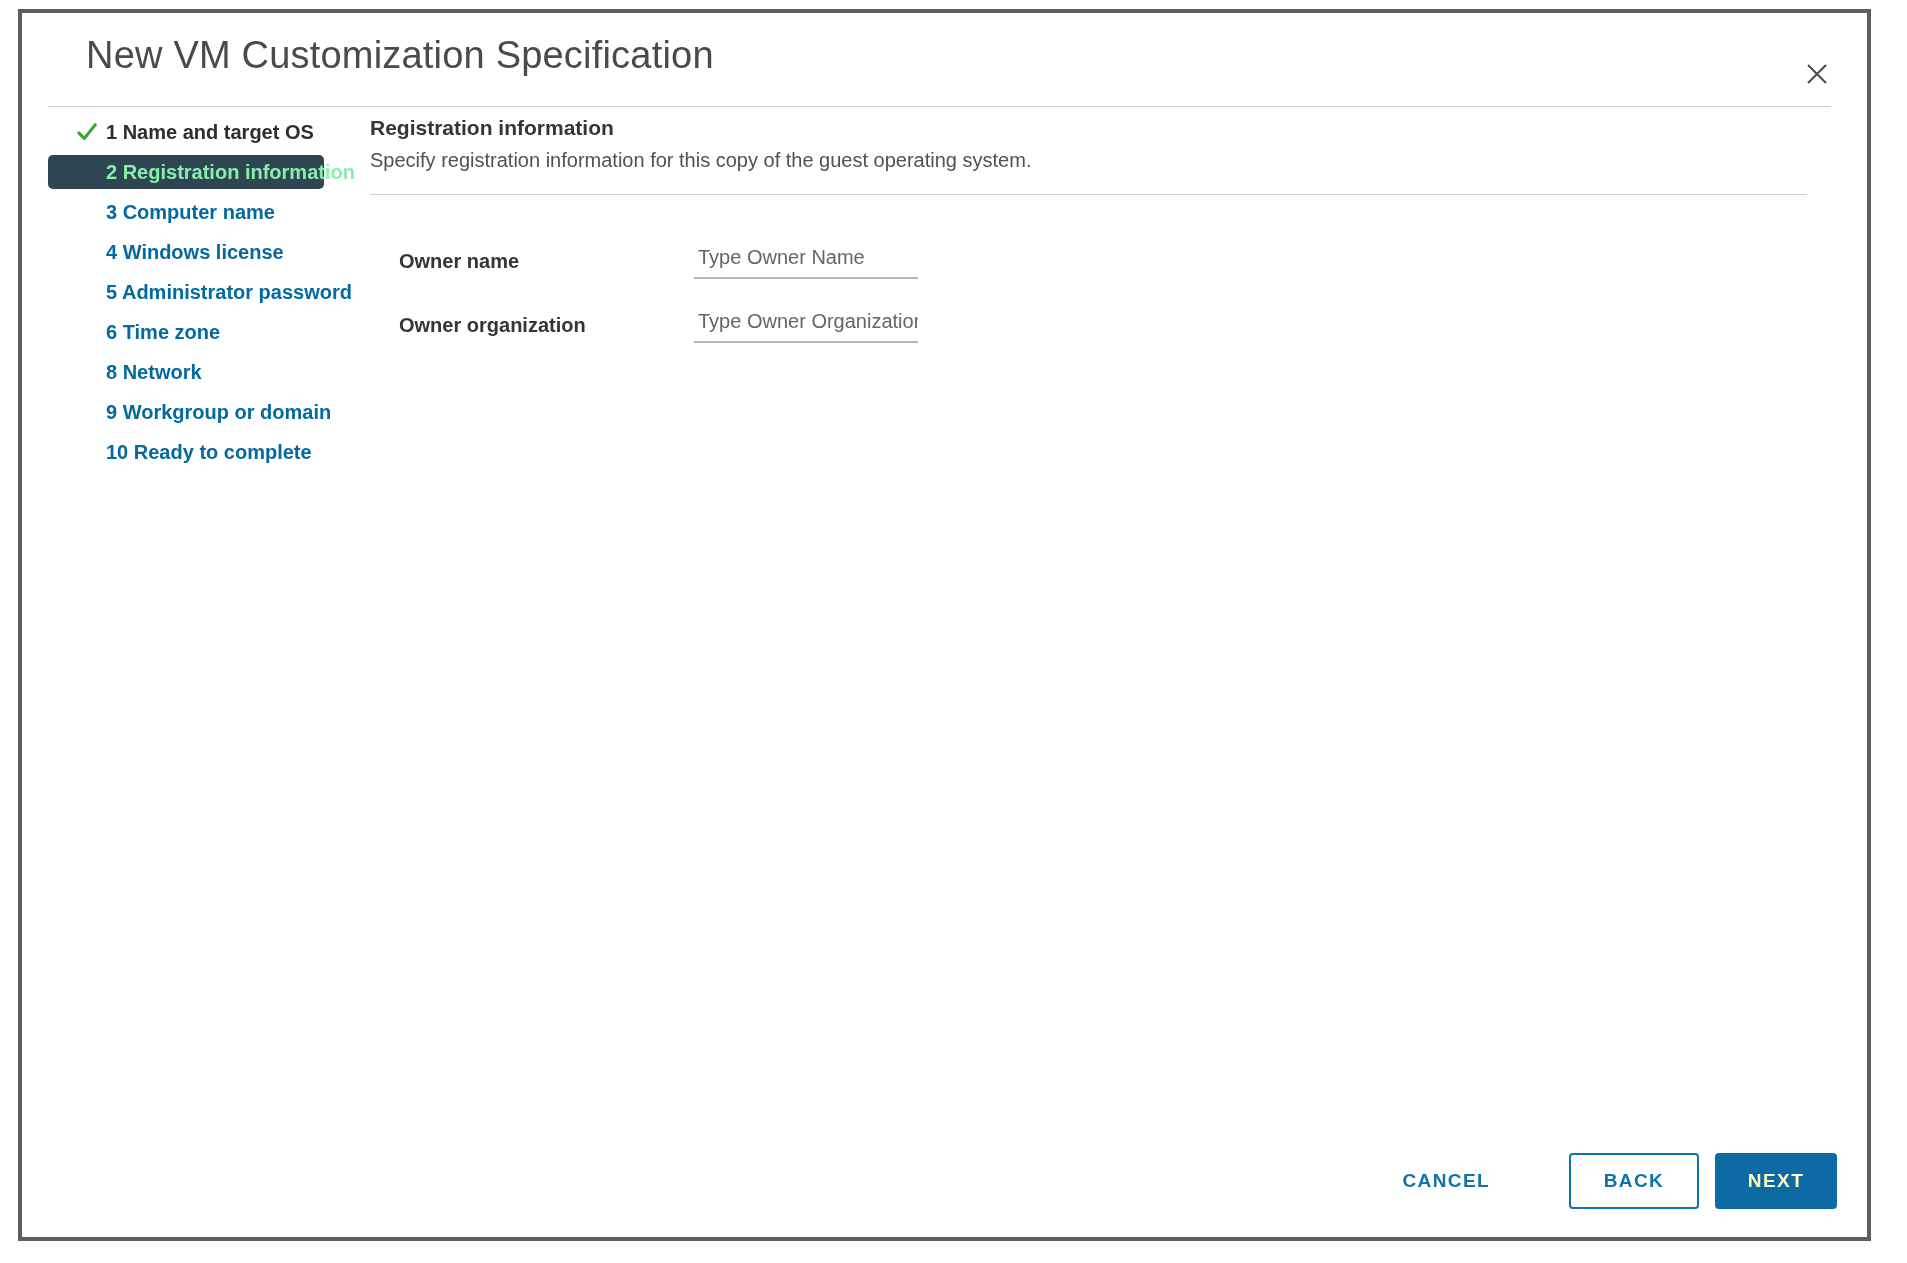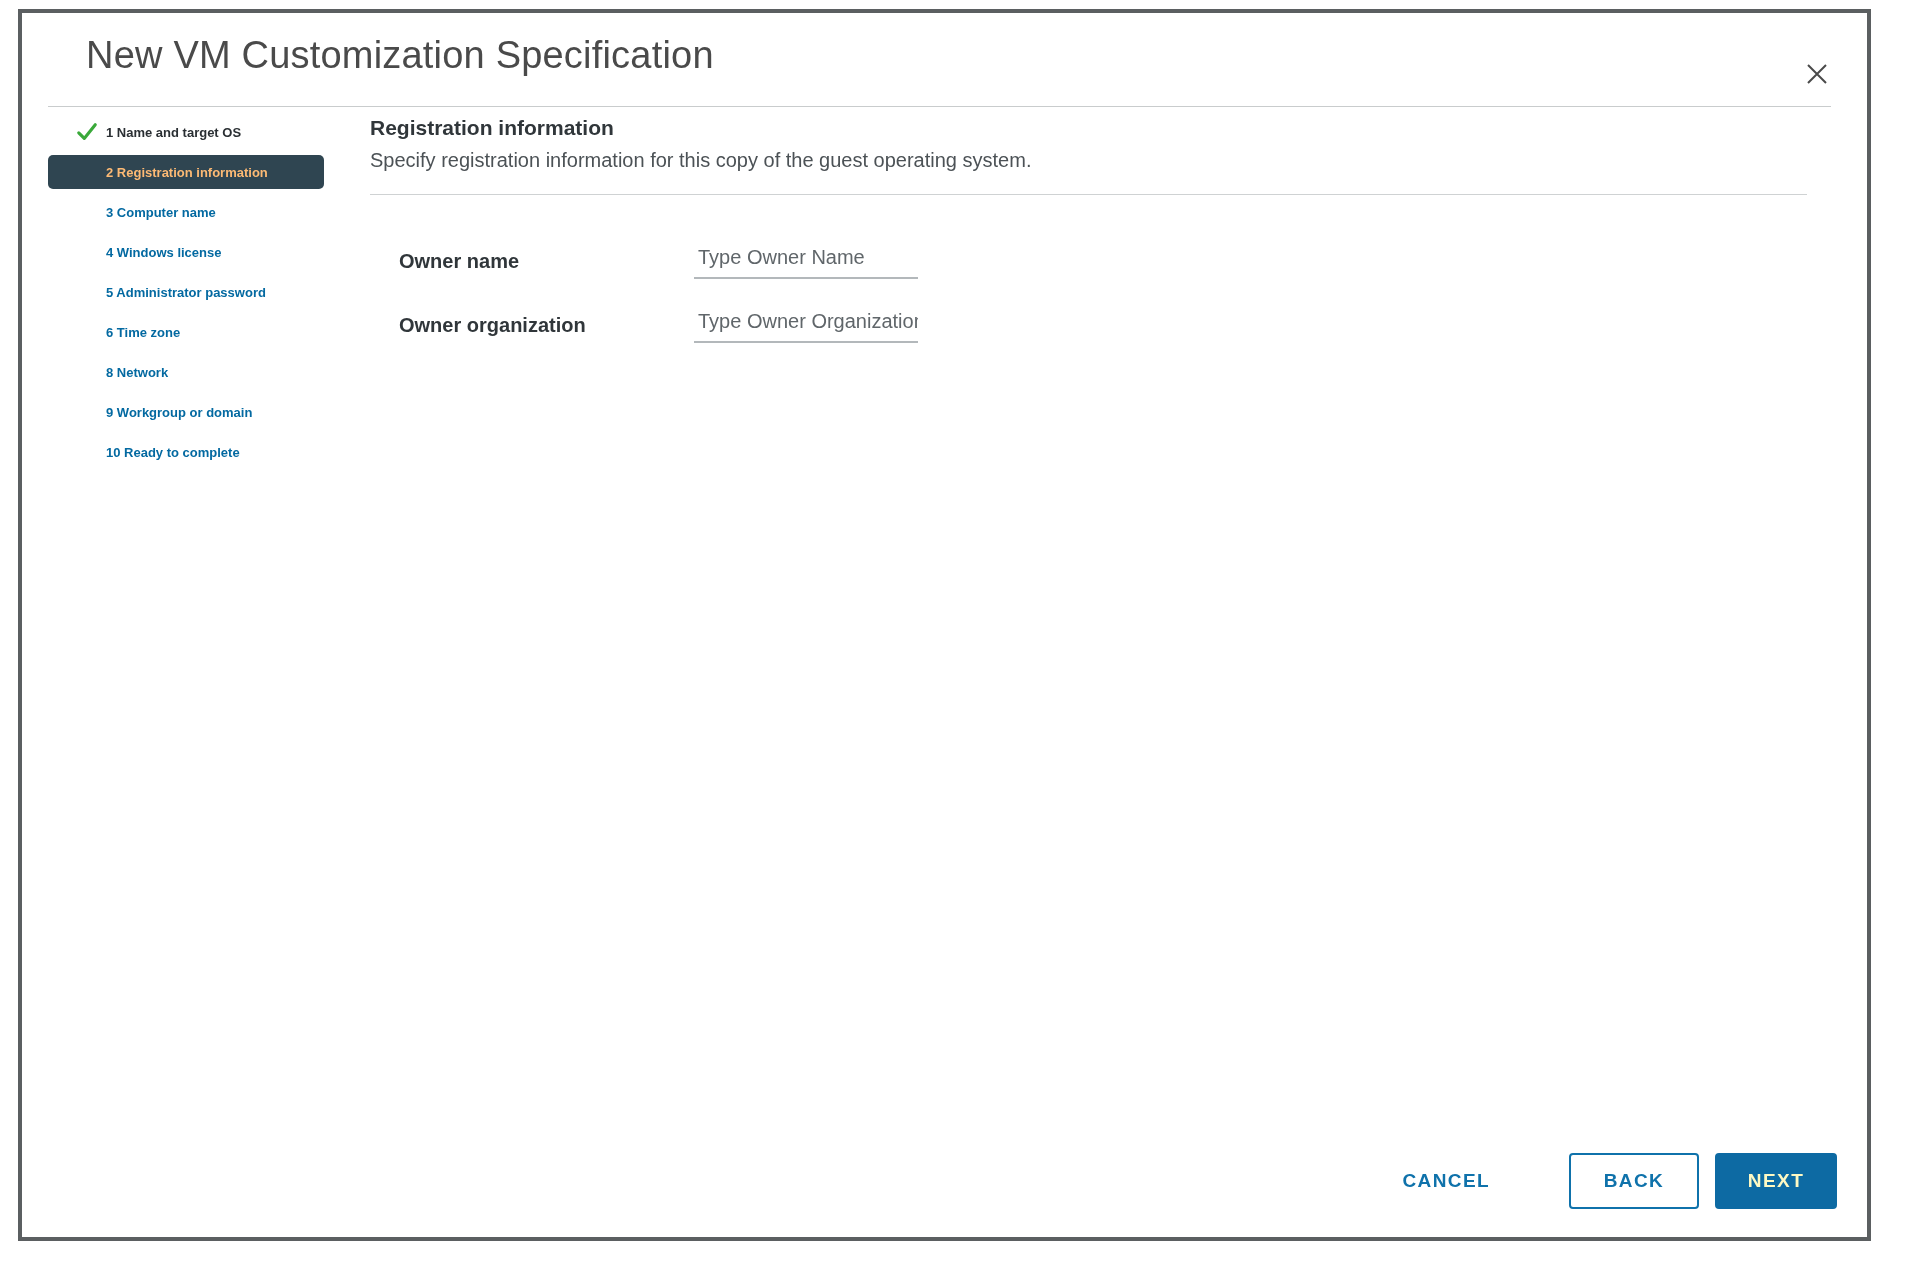--- a/index.html
+++ b/index.html
@@ -105,36 +105,36 @@
   }
   .step-item {
     position: relative;
     height: 34px;
     display: flex;
     align-items: center;
     padding-left: 58px;
     margin: 0 0 0 26px;
     box-sizing: border-box;
     border-radius: 4px;
-    font-size: 13px;
+    font-size: 20px;
     cursor: pointer;
     white-space: nowrap;
   }
   .step-item .step-label { line-height: 1; }
   .step-item.done {
     color: #2a2f33;
     font-weight: bold;
   }
   .step-item.upcoming {
     color: #0369a1;
     font-weight: bold;
   }
   .step-item.active {
     background: #2f4551;
-    color: #fdba74;
+    color: #86efac;
     font-weight: bold;
     width: 276px;
     border-radius: 5px;
   }
   .step-row { margin-bottom: 6px; }
   .check-icon {
     position: absolute;
     left: 28px;
     top: 50%;
     transform: translateY(-50%);

